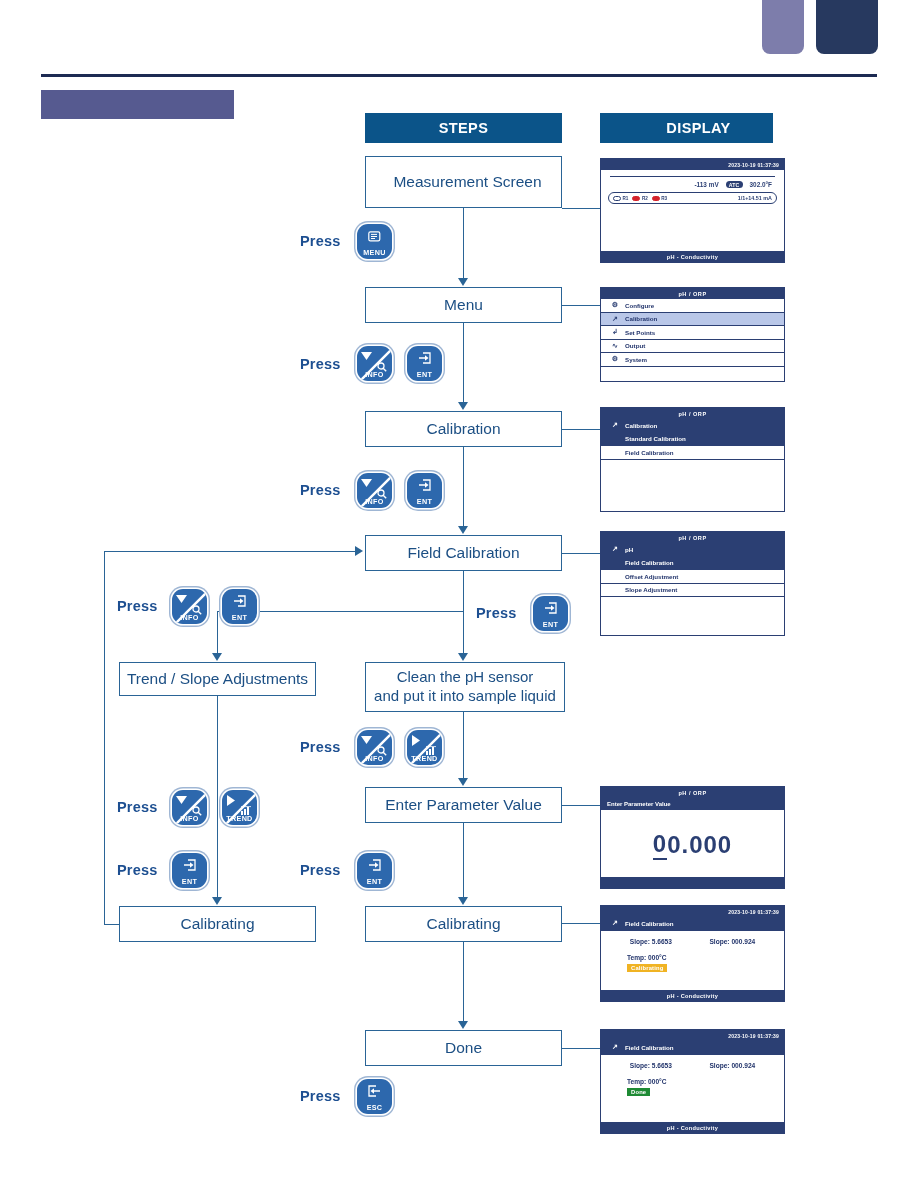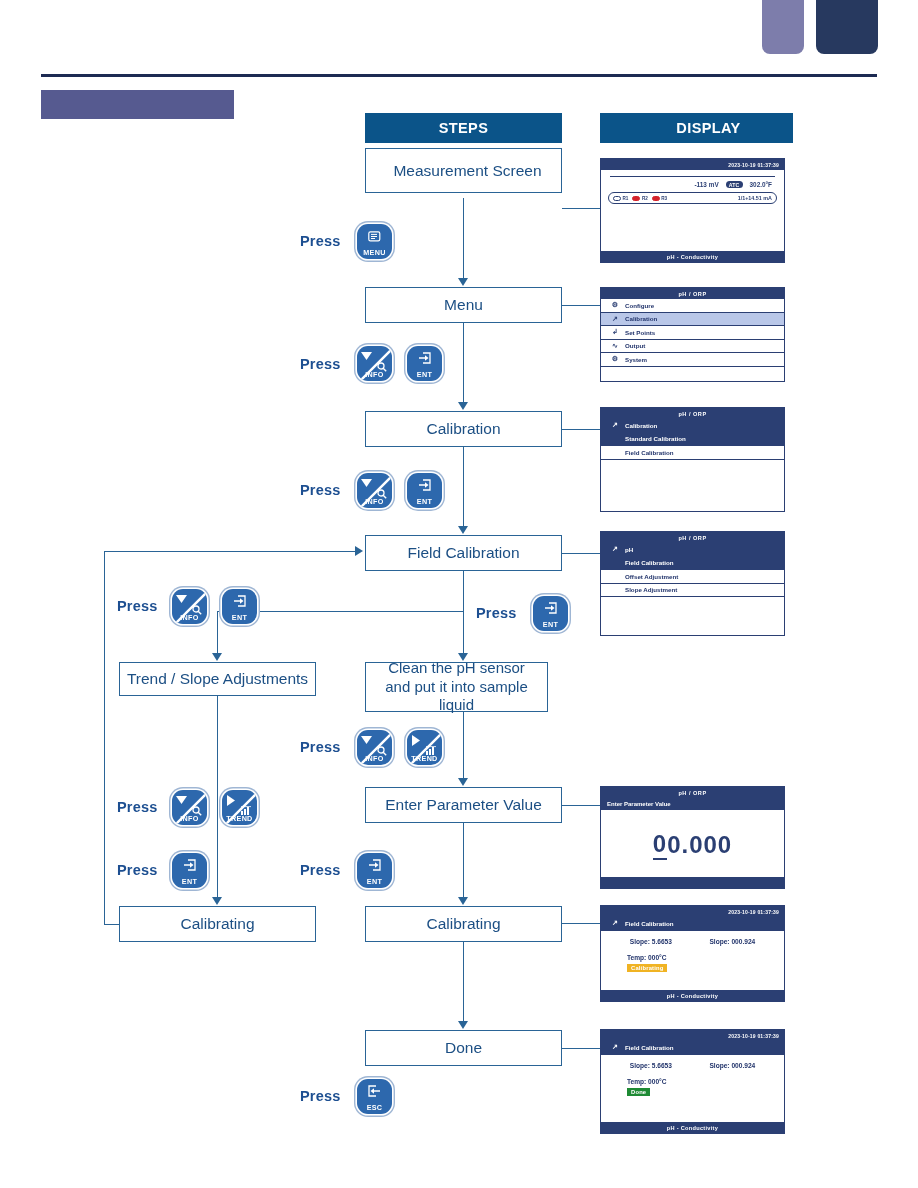--- a/index.html
+++ b/index.html
@@ -22,36 +22,36 @@
   #title-block { position:absolute; left:41px; top:90px; width:193px; height:29px;
                background:#565a90; }
 
   
   .col-head {
     position:absolute; height:30px; background:#0b5489; color:#ffffff;
     font-size:14.5px; font-weight:bold; letter-spacing:.4px;
     display:flex; align-items:center; justify-content:center;
   }
   #head-steps   { left:365px; top:113px; width:197px; }
-  #head-display { left:600px; top:113px; width:193px;padding-left:24px; }
+  #head-display { left:600px; top:113px; width:173px;padding-left:24px; }
 
   
   .fbox {
     position:absolute; border:1.3px solid #2a6496; background:#ffffff;
     color:#1c4f84; font-size:15.5px; text-align:center;
     display:flex; align-items:center; justify-content:center;
     line-height:1.25; z-index:3;
   }
   .fbox.two-line { font-size:15px; }
 
-  #box-measurement { left:365px; top:148px;  width:197px; height:45px;padding-left:8px; }
+  #box-measurement { left:365px; top:156px;  width:197px; height:52px;padding-left:8px; }
   #box-menu        { left:365px; top:287px;  width:197px; height:36px; }
   #box-calibration { left:365px; top:411px;  width:197px; height:36px; }
   #box-fieldcal    { left:365px; top:535px;  width:197px; height:36px; }
-  #box-clean       { left:365px; top:662px;  width:183px; height:50px; padding:0 4px; }
+  #box-clean       { left:365px; top:662px;  width:200px; height:50px; padding:0 4px; }
   #box-enterval    { left:365px; top:787px;  width:197px; height:36px; }
   #box-calibrating { left:365px; top:906px;  width:197px; height:36px; }
   #box-done        { left:365px; top:1030px; width:197px; height:36px; }
   #box-offset      { left:119px; top:662px;  width:197px; height:34px; }
   #box-calibrating-left { left:119px; top:906px; width:197px; height:36px; }
 
   
   .vline { position:absolute; width:1.4px; background:#2a6496; z-index:1; }
   .hline { position:absolute; height:1.4px; background:#2a6496; z-index:1; }
   .arrow-down {

